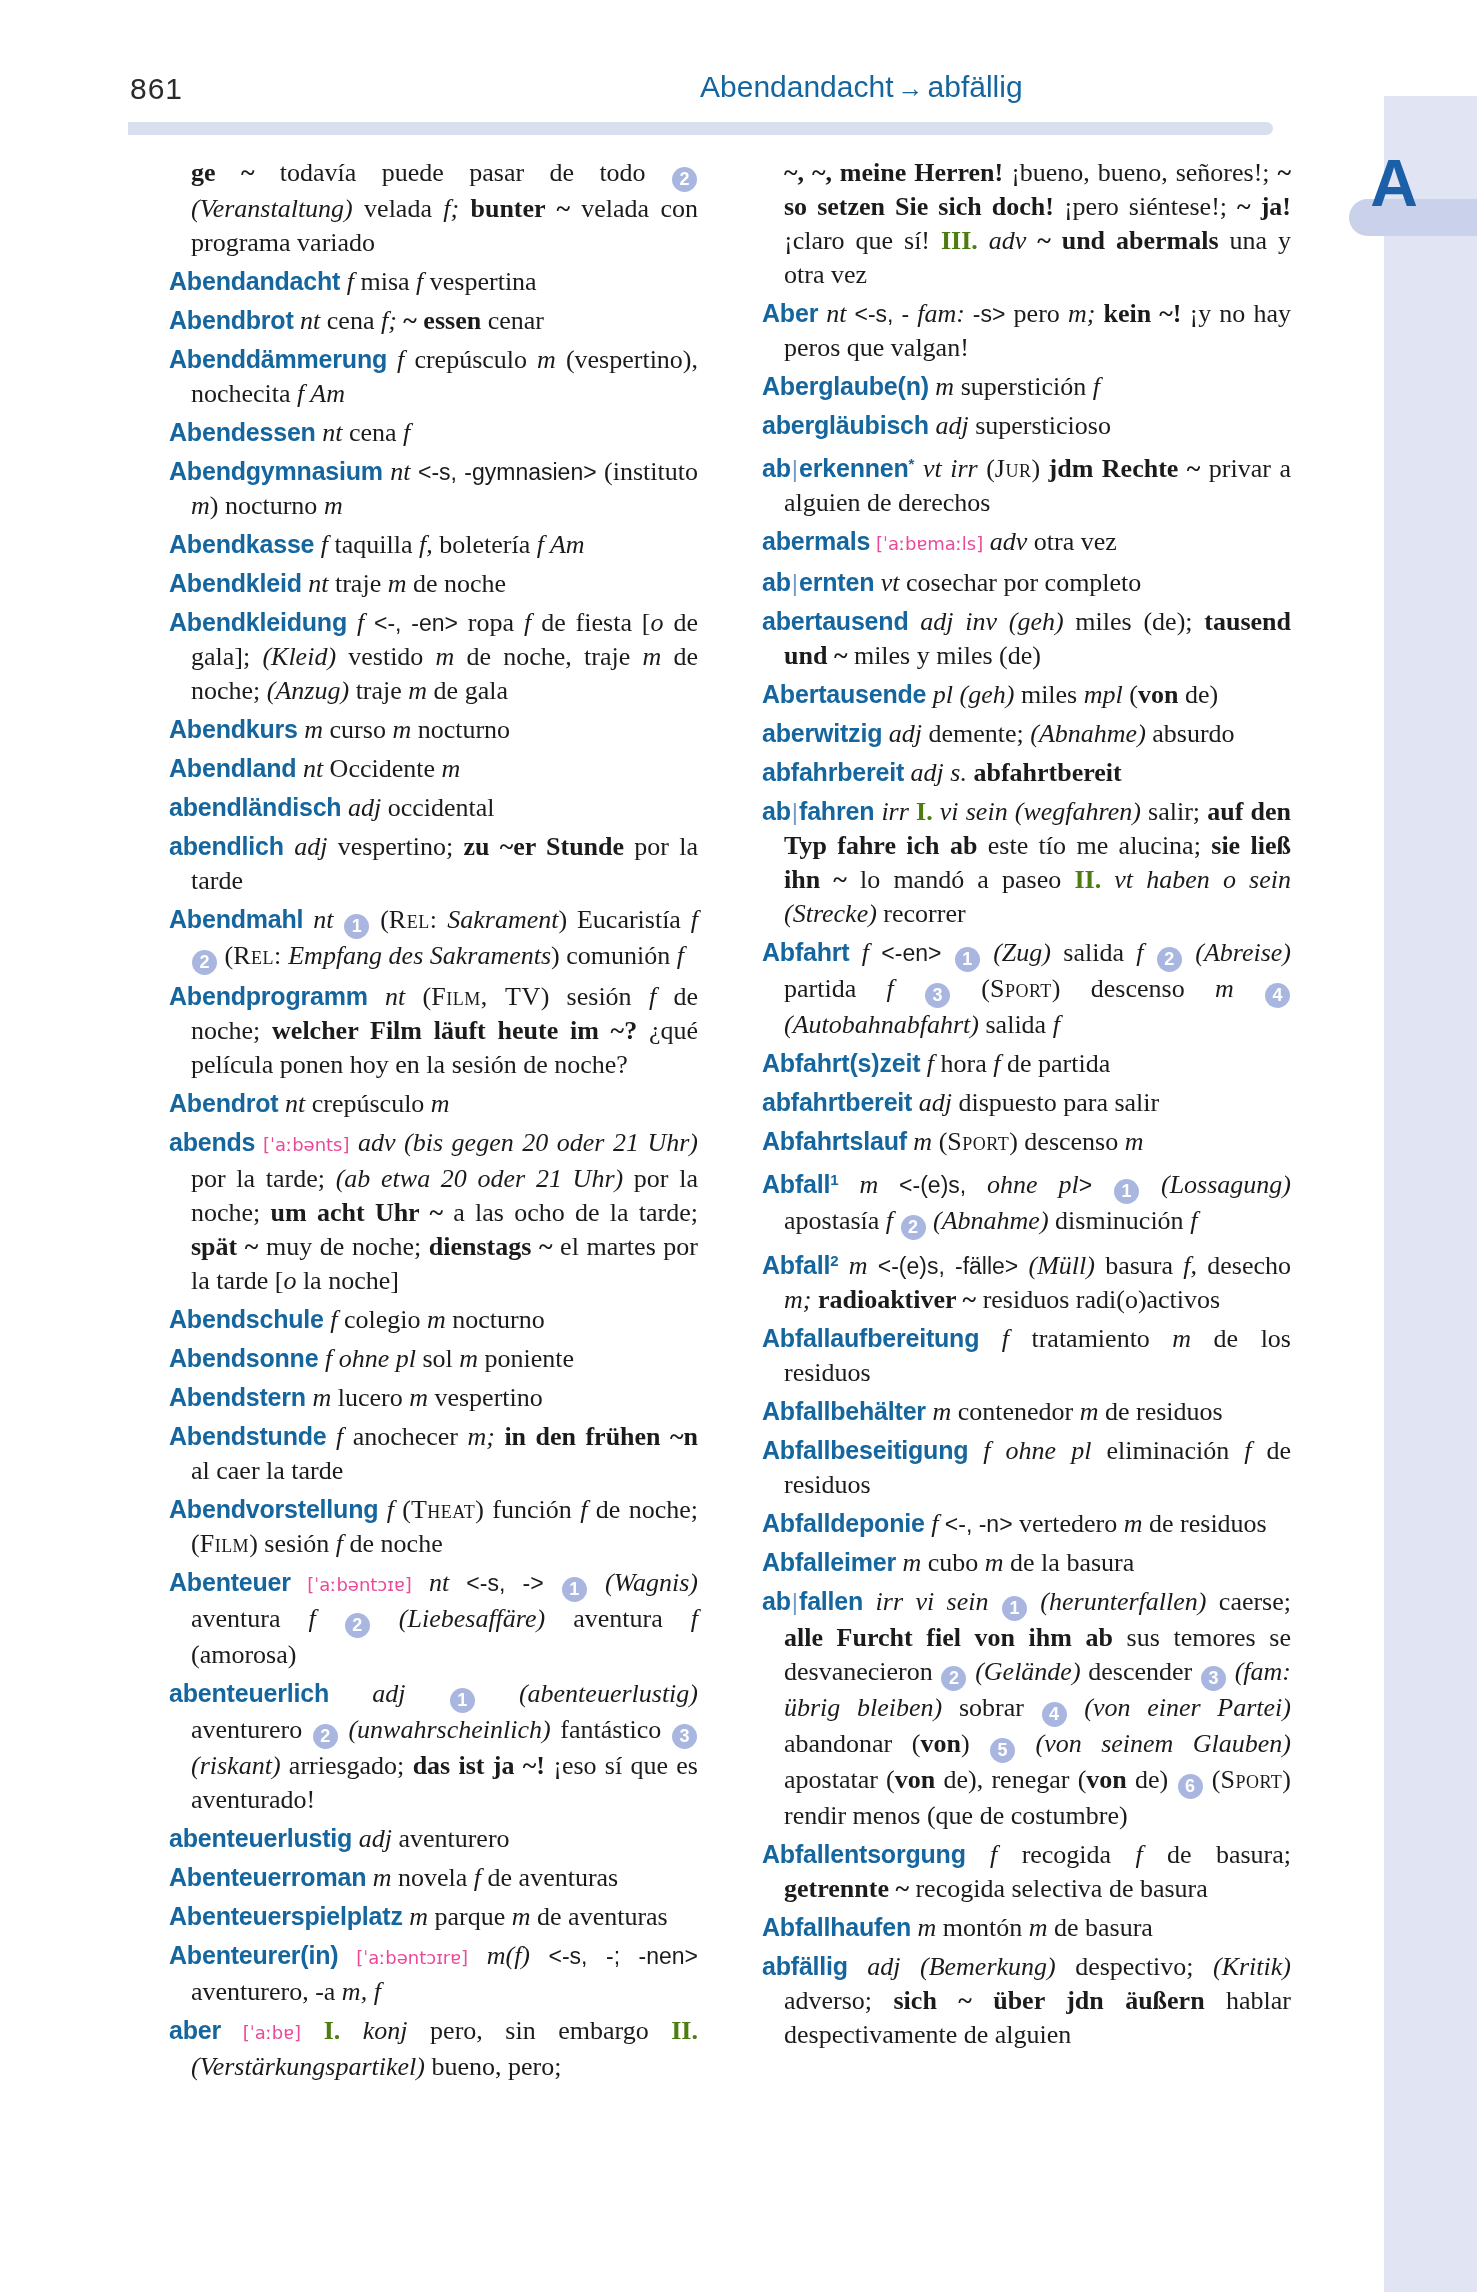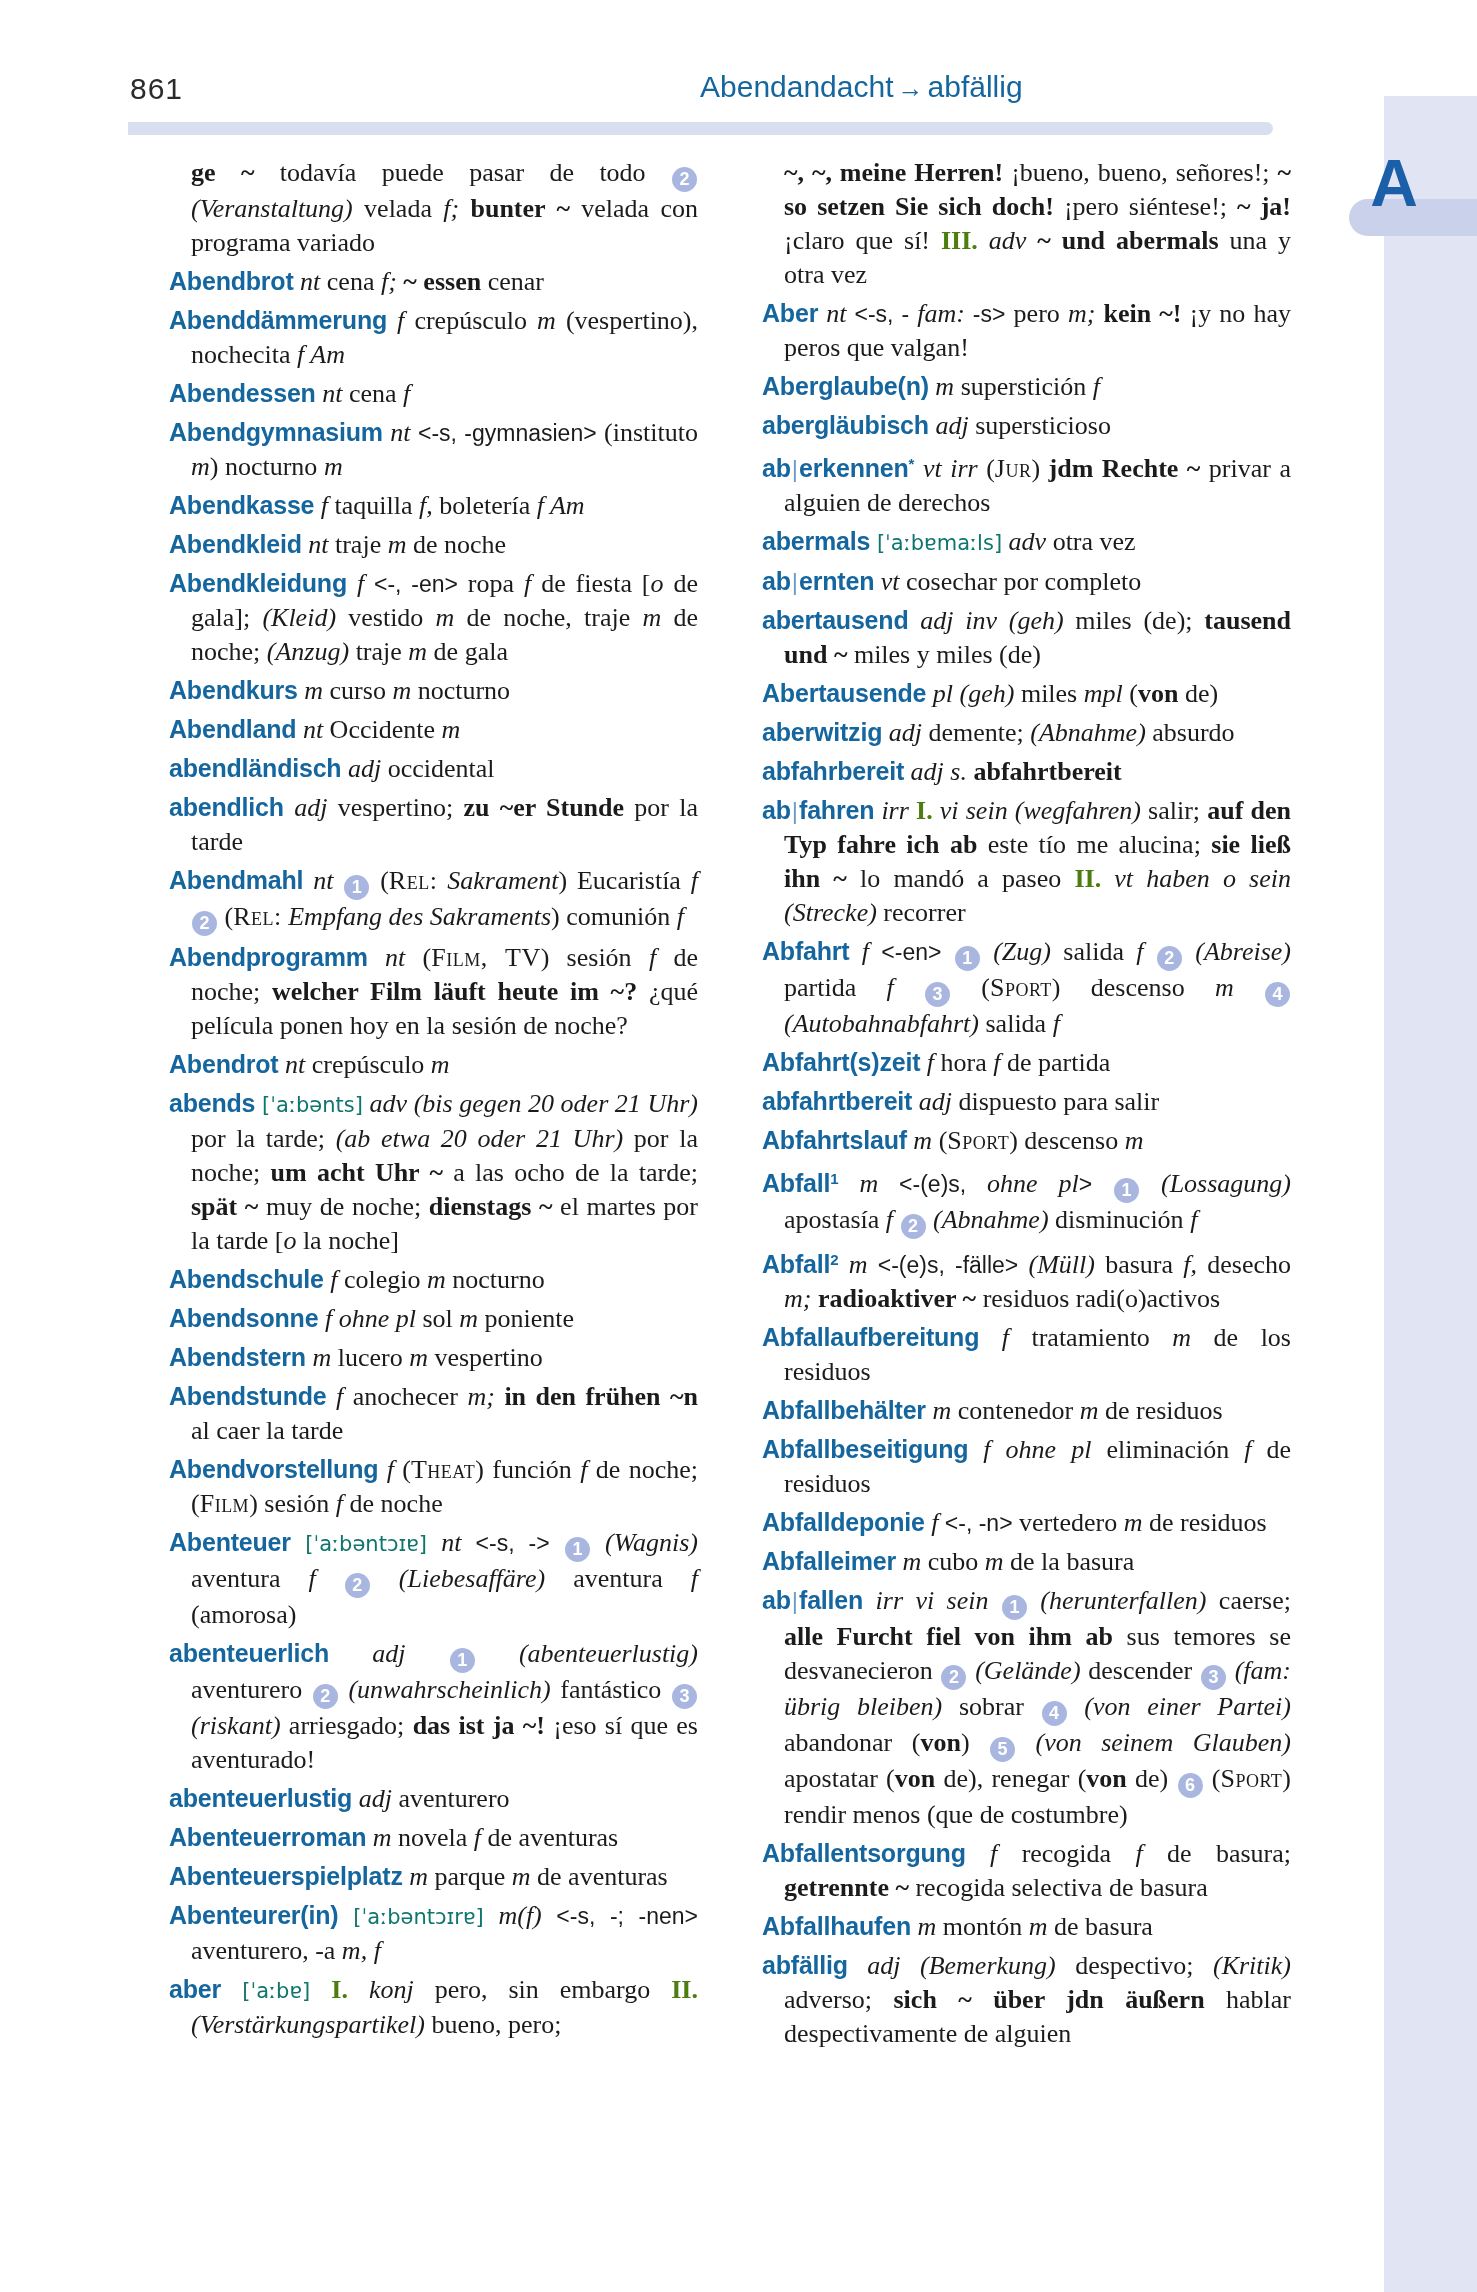--- a/index.html
+++ b/index.html
@@ -39,21 +39,21 @@
   .col{position:absolute;top:152px;width:537px;}
   .col-left{left:165px;}
   .col-right{left:758px;}
   .entry{margin:4px;padding-left:22px;text-indent:-22px;text-align:justify;}
   .entry.cont{text-indent:0;}
   .hw{font-family:"Liberation Sans",sans-serif;font-weight:700;color:#15669e;font-size:25px;letter-spacing:-0.2px;}
   .hwsep{font-family:"Liberation Sans",sans-serif;font-weight:400;color:#6f9cc9;font-size:24px;padding:0 1px;}
   .sup{font-family:"Liberation Sans",sans-serif;font-weight:700;color:#15669e;font-size:15px;vertical-align:8px;}
   .gram{font-style:italic;}
   .infl{font-family:"Liberation Sans",sans-serif;font-size:23px;}
-  .phon{font-family:"DejaVu Sans",sans-serif;font-size:21px;color:#0f766e;}
+  .phon{font-family:"DejaVu Sans",sans-serif;font-size:18px;color:#ec4899;}
   .plain{}
   .boldx{font-weight:700;}
   .ital{font-style:italic;}
   .scaps{font-variant:small-caps;letter-spacing:0.5px;}
   .circ{
     display:inline-block;width:25px;height:25px;border-radius:50%;
     background:#a9b7e0;color:#ffffff;
     font-family:"Liberation Sans",sans-serif;font-weight:700;font-size:18px;
     line-height:25px;text-align:center;text-indent:0;vertical-align:-4px;margin:0 1px;
   }
@@ -69,20 +69,21 @@
   <span class="guide"><span>Abendandacht</span><span class="arrow">→</span><span>abfällig</span></span>
 
   <div class="headrule"></div>
 
   <div class="sidestrip"></div>
   <div class="tabcapsule"></div>
   <div class="tabletter">A</div>
 
   <div class="col col-left">
       <p class="entry cont"><span class="boldx">ge ~</span><span class="plain"> todavía puede pasar de todo </span><span class="circ">2</span><span class="plain"> </span><span class="ital">(Veranstaltung)</span><span class="plain"> velada </span><span class="gram">f;</span><span class="boldx"> bunter ~</span><span class="plain"> velada con programa variado</span></p>
+      <p class="entry"><span class="hw">Abendandacht</span><span class="gram"> f</span><span class="plain"> misa </span><span class="gram">f</span><span class="plain"> vespertina</span></p>
       <p class="entry"><span class="hw">Abendbrot</span><span class="gram"> nt</span><span class="plain"> cena </span><span class="gram">f;</span><span class="boldx"> ~ essen</span><span class="plain"> cenar</span></p>
       <p class="entry"><span class="hw">Abenddämmerung</span><span class="gram"> f</span><span class="plain"> crepúsculo </span><span class="gram">m</span><span class="plain"> (vespertino), nochecita </span><span class="gram">f</span><span class="ital"> Am</span></p>
       <p class="entry"><span class="hw">Abendessen</span><span class="gram"> nt</span><span class="plain"> cena </span><span class="gram">f</span></p>
       <p class="entry"><span class="hw">Abendgymnasium</span><span class="gram"> nt</span><span class="infl"> &lt;-s, -gymnasien&gt;</span><span class="plain"> (instituto </span><span class="gram">m</span><span class="plain">) nocturno </span><span class="gram">m</span></p>
       <p class="entry"><span class="hw">Abendkasse</span><span class="gram"> f</span><span class="plain"> taquilla </span><span class="gram">f,</span><span class="plain"> boletería </span><span class="gram">f</span><span class="ital"> Am</span></p>
       <p class="entry"><span class="hw">Abendkleid</span><span class="gram"> nt</span><span class="plain"> traje </span><span class="gram">m</span><span class="plain"> de noche</span></p>
       <p class="entry"><span class="hw">Abendkleidung</span><span class="gram"> f</span><span class="infl"> &lt;-, -en&gt;</span><span class="plain"> ropa </span><span class="gram">f</span><span class="plain"> de fiesta [</span><span class="ital">o</span><span class="plain"> de gala]; </span><span class="ital">(Kleid)</span><span class="plain"> vestido </span><span class="gram">m</span><span class="plain"> de noche, traje </span><span class="gram">m</span><span class="plain"> de noche; </span><span class="ital">(Anzug)</span><span class="plain"> traje </span><span class="gram">m</span><span class="plain"> de gala</span></p>
       <p class="entry"><span class="hw">Abendkurs</span><span class="gram"> m</span><span class="plain"> curso </span><span class="gram">m</span><span class="plain"> nocturno</span></p>
       <p class="entry"><span class="hw">Abendland</span><span class="gram"> nt</span><span class="plain"> Occidente </span><span class="gram">m</span></p>
       <p class="entry"><span class="hw">abendländisch</span><span class="gram"> adj</span><span class="plain"> occidental</span></p>

